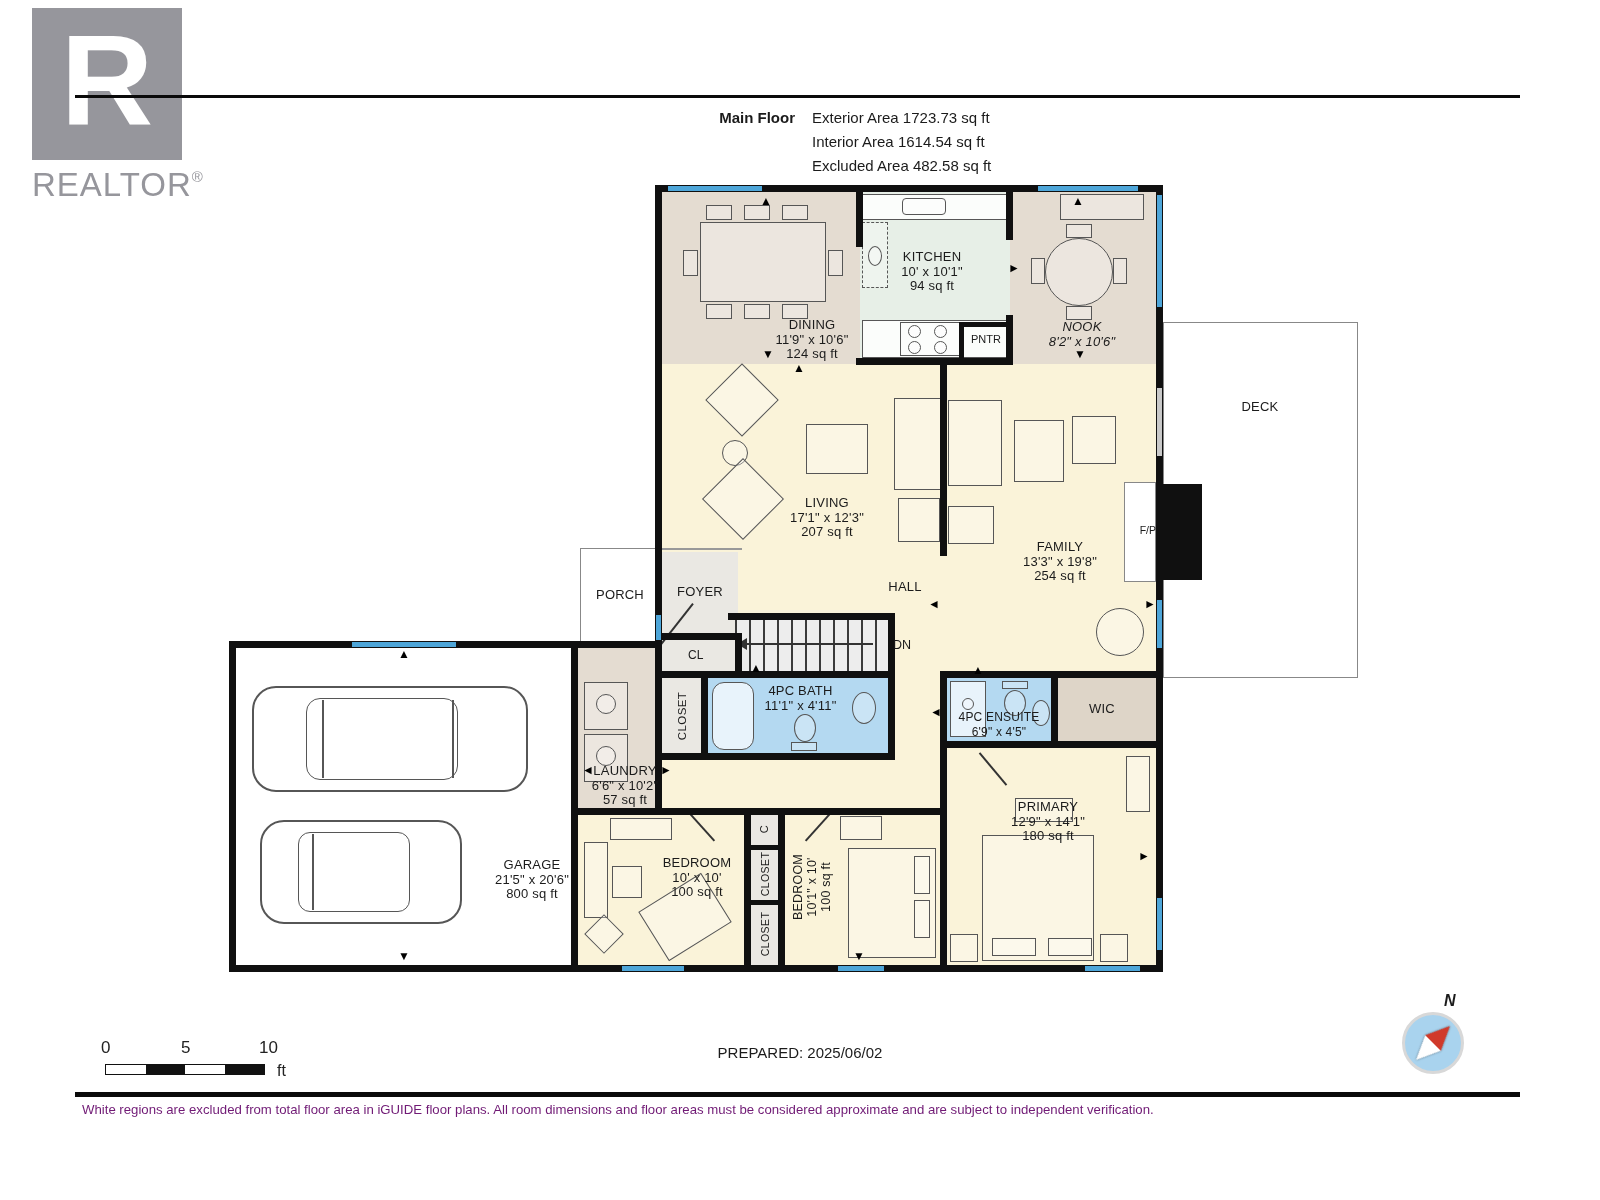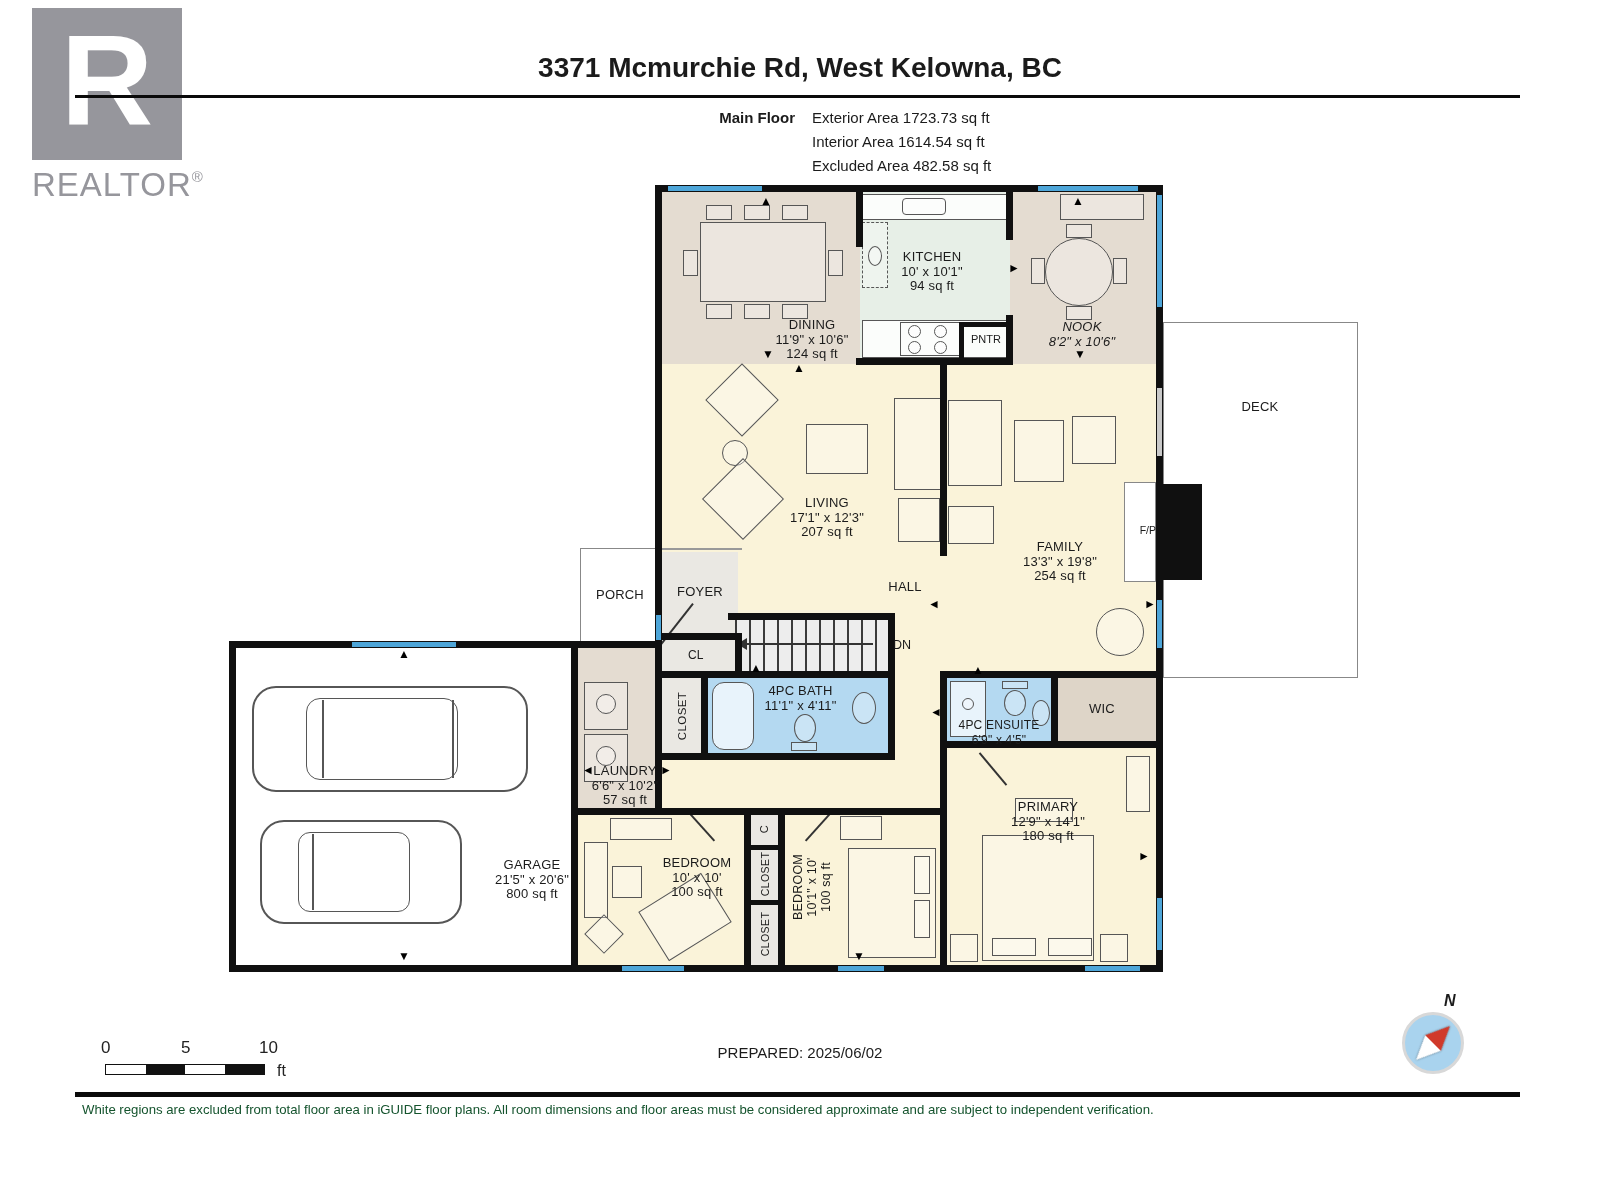--- a/index.html
+++ b/index.html
@@ -36,21 +36,21 @@
   .logo-r{color:#fff;font-size:128px;font-weight:bold;line-height:1;margin-top:-6px;}
   .logo-word{position:absolute;left:32px;top:166px;font-size:33px;letter-spacing:1px;
              color:var(--logo);z-index:55;}
   .logo-reg{font-size:15px;vertical-align:14px;}
   .scalebar{position:absolute;left:105px;top:1064px;width:160px;height:11px;
             border:1.6px solid #111;box-sizing:border-box;display:flex;z-index:60;}
   .scalebar div{flex:1;}
   .sb-b{background:#111;} .sb-w{background:#fff;}
   .sb-num{position:absolute;font-size:17px;color:#222;z-index:60;}
   .footer-bar{position:absolute;left:75px;top:1092px;width:1445px;height:5px;background:#0a0a0a;z-index:60;}
-  .footer-text{position:absolute;left:82px;top:1102px;width:1300px;font-size:13.2px;color:#14532d;z-index:60;}
+  .footer-text{position:absolute;left:82px;top:1102px;width:1300px;font-size:13.2px;color:#701a75;z-index:60;}
   .compass-circle{position:absolute;left:1402px;top:1012px;width:62px;height:62px;border-radius:50%;
                   background:#a9d3ee;border:3px solid #d8d8d8;box-sizing:border-box;z-index:60;}
   .needle{position:absolute;left:1422px;top:1019px;width:22px;height:48px;transform:rotate(45deg);
           z-index:61;filter:drop-shadow(0 0 1px rgba(0,0,0,.45));}
   .needle .red{width:0;height:0;border-left:11px solid rgba(0,0,0,0);border-right:11px solid rgba(0,0,0,0);
                border-bottom:24px solid #d03a2b;}
   .needle .white{width:0;height:0;border-left:11px solid rgba(0,0,0,0);border-right:11px solid rgba(0,0,0,0);
                  border-top:24px solid #ffffff;}
   .n-label{position:absolute;left:1444px;top:992px;font-size:16px;font-style:italic;font-weight:600;z-index:61;}
   .thin{position:absolute;border:1.5px solid #888;box-sizing:border-box;background:#fff;z-index:5;}
@@ -58,21 +58,20 @@
 </head>
 <body>
 
 <div class="page">
 
   <div class="logo-box">
     <span class="logo-r">R</span>
   </div>
   <div class="logo-word"><span>REALTOR</span><span class="logo-reg">®</span></div>
 
-  <div class="hdr-title">3371 Mcmurchie Rd, West Kelowna, BC</div>
   <div class="hdr-line"></div>
 
   <div class="stat" style="left:600px;top:109px;width:195px;text-align:right;font-weight:bold;">Main Floor</div>
   <div class="stat" style="left:812px;top:109px;">Exterior Area 1723.73 sq ft</div>
   <div class="stat" style="left:812px;top:133px;">Interior Area 1614.54 sq ft</div>
   <div class="stat" style="left:812px;top:157px;">Excluded Area 482.58 sq ft</div>
 
   <div class="thin" style="left:1163px;top:322px;width:195px;height:356px;"></div>
   <div class="thin" style="left:580px;top:548px;width:82px;height:100px;"></div>
   <div class="thin" style="left:1124px;top:482px;width:32px;height:100px;z-index:28;"></div>
@@ -275,21 +274,21 @@
   <div class="rlabel" style="left:630px;top:585px;width:140px;">
     <div class="rname">FOYER</div>
   </div>
   <div class="rlabel" style="left:835px;top:580px;width:140px;">
     <div class="rname">HALL</div>
   </div>
   <div class="rlabel" style="left:728px;top:684px;width:145px;">
     <div class="rname">4PC BATH</div>
     <div>11'1" x 4'11"</div>
   </div>
-  <div class="rlabel" style="left:924px;top:710px;width:150px;font-size:12px;margin-top:8px;">
+  <div class="rlabel" style="left:924px;top:710px;width:150px;font-size:12px;">
     <div>4PC ENSUITE</div>
     <div>6'9" x 4'5"</div>
   </div>
   <div class="rlabel" style="left:1032px;top:702px;width:140px;">
     <div class="rname">WIC</div>
   </div>
   <div class="rlabel" style="left:555px;top:764px;width:140px;">
     <div class="rname">LAUNDRY</div>
     <div>6'6" x 10'2"</div>
     <div>57 sq ft</div>

